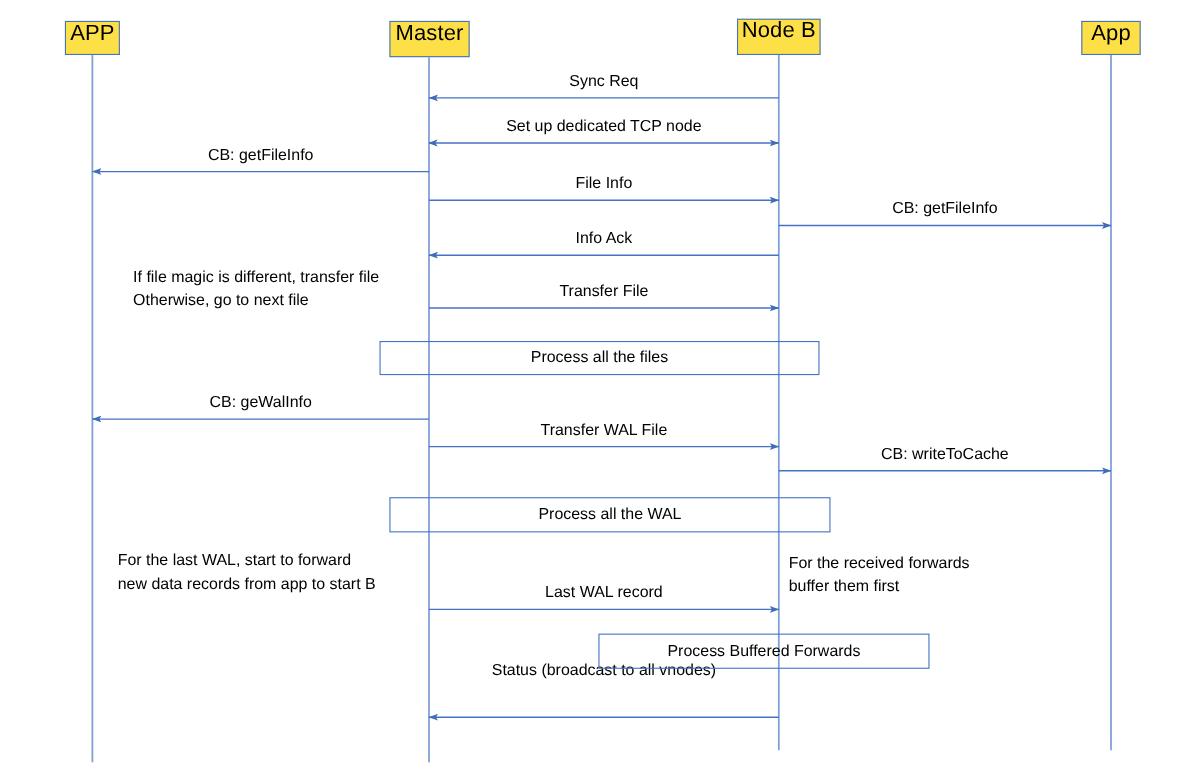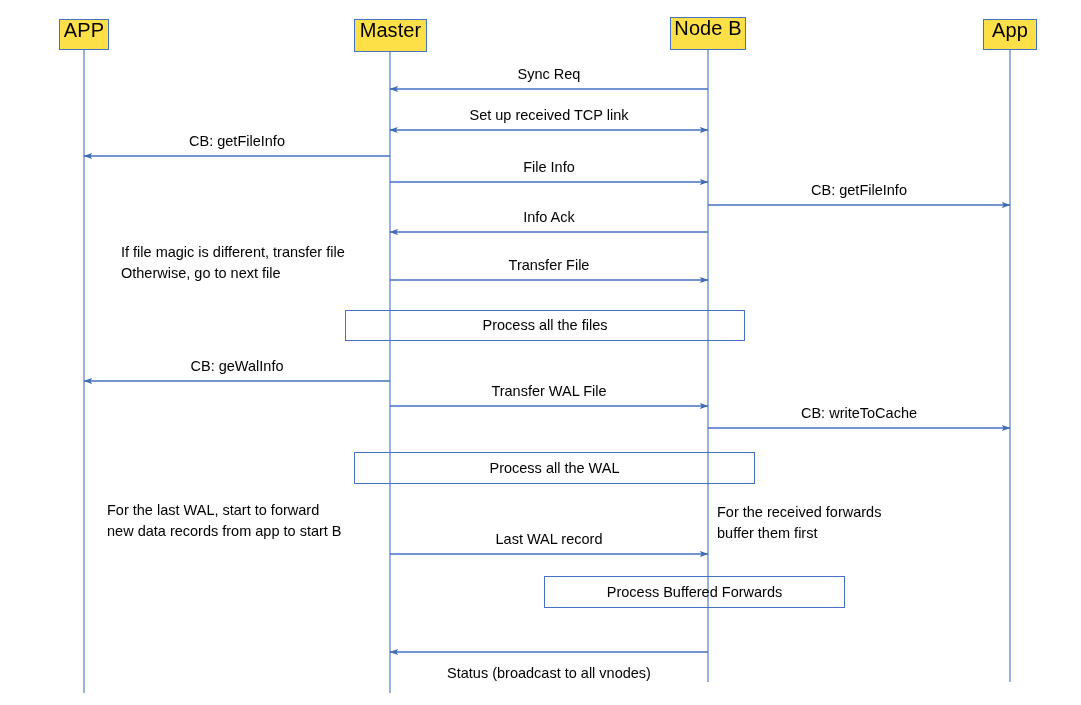--- a/index.html
+++ b/index.html
@@ -117,31 +117,31 @@
       </div>
       <div class="lifeline-head" style="left: 670px; top: 17px; width: 76px; height: 33px;">
         <span>Node B</span>
       </div>
       <div class="lifeline-head" style="left: 983px; top: 19px; width: 54px; height: 31px;">
         <span>App</span>
       </div>
     </div>
   <div id="labels-layer">
       <div class="msg-label" style="left: 549px; top: 65px;">Sync Req</div>
-      <div class="msg-label" style="left: 549px; top: 106px;">Set up received TCP link</div>
+      <div class="msg-label" style="left: 549px; top: 106px;">Set up dedicated TCP node</div>
       <div class="msg-label" style="left: 237px; top: 132px;">CB: getFileInfo</div>
       <div class="msg-label" style="left: 549px; top: 158px;">File Info</div>
       <div class="msg-label" style="left: 859px; top: 181px;">CB: getFileInfo</div>
       <div class="msg-label" style="left: 549px; top: 208px;">Info Ack</div>
       <div class="msg-label" style="left: 549px; top: 256px;">Transfer File</div>
       <div class="msg-label" style="left: 237px; top: 357px;">CB: geWalInfo</div>
       <div class="msg-label" style="left: 549px; top: 382px;">Transfer WAL File</div>
       <div class="msg-label" style="left: 859px; top: 404px;">CB: writeToCache</div>
       <div class="msg-label" style="left: 549px; top: 530px;">Last WAL record</div>
-      <div class="msg-label" style="left: 549px; top: 664px;">Status (broadcast to all vnodes)</div>
+      <div class="msg-label" style="left: 549px; top: 601px;">Status (broadcast to all vnodes)</div>
     </div>
   <div id="notes-layer">
       <div class="note" style="left: 121px; top: 242px;">If file magic is different, transfer file
 Otherwise, go to next file</div>
       <div class="note" style="left: 107px; top: 500px;">For the last WAL, start to forward
 new data records from app to start B</div>
       <div class="note" style="left: 717px; top: 502px;">For the received forwards
 buffer them first</div>
     </div>
   <div id="frames-layer">

